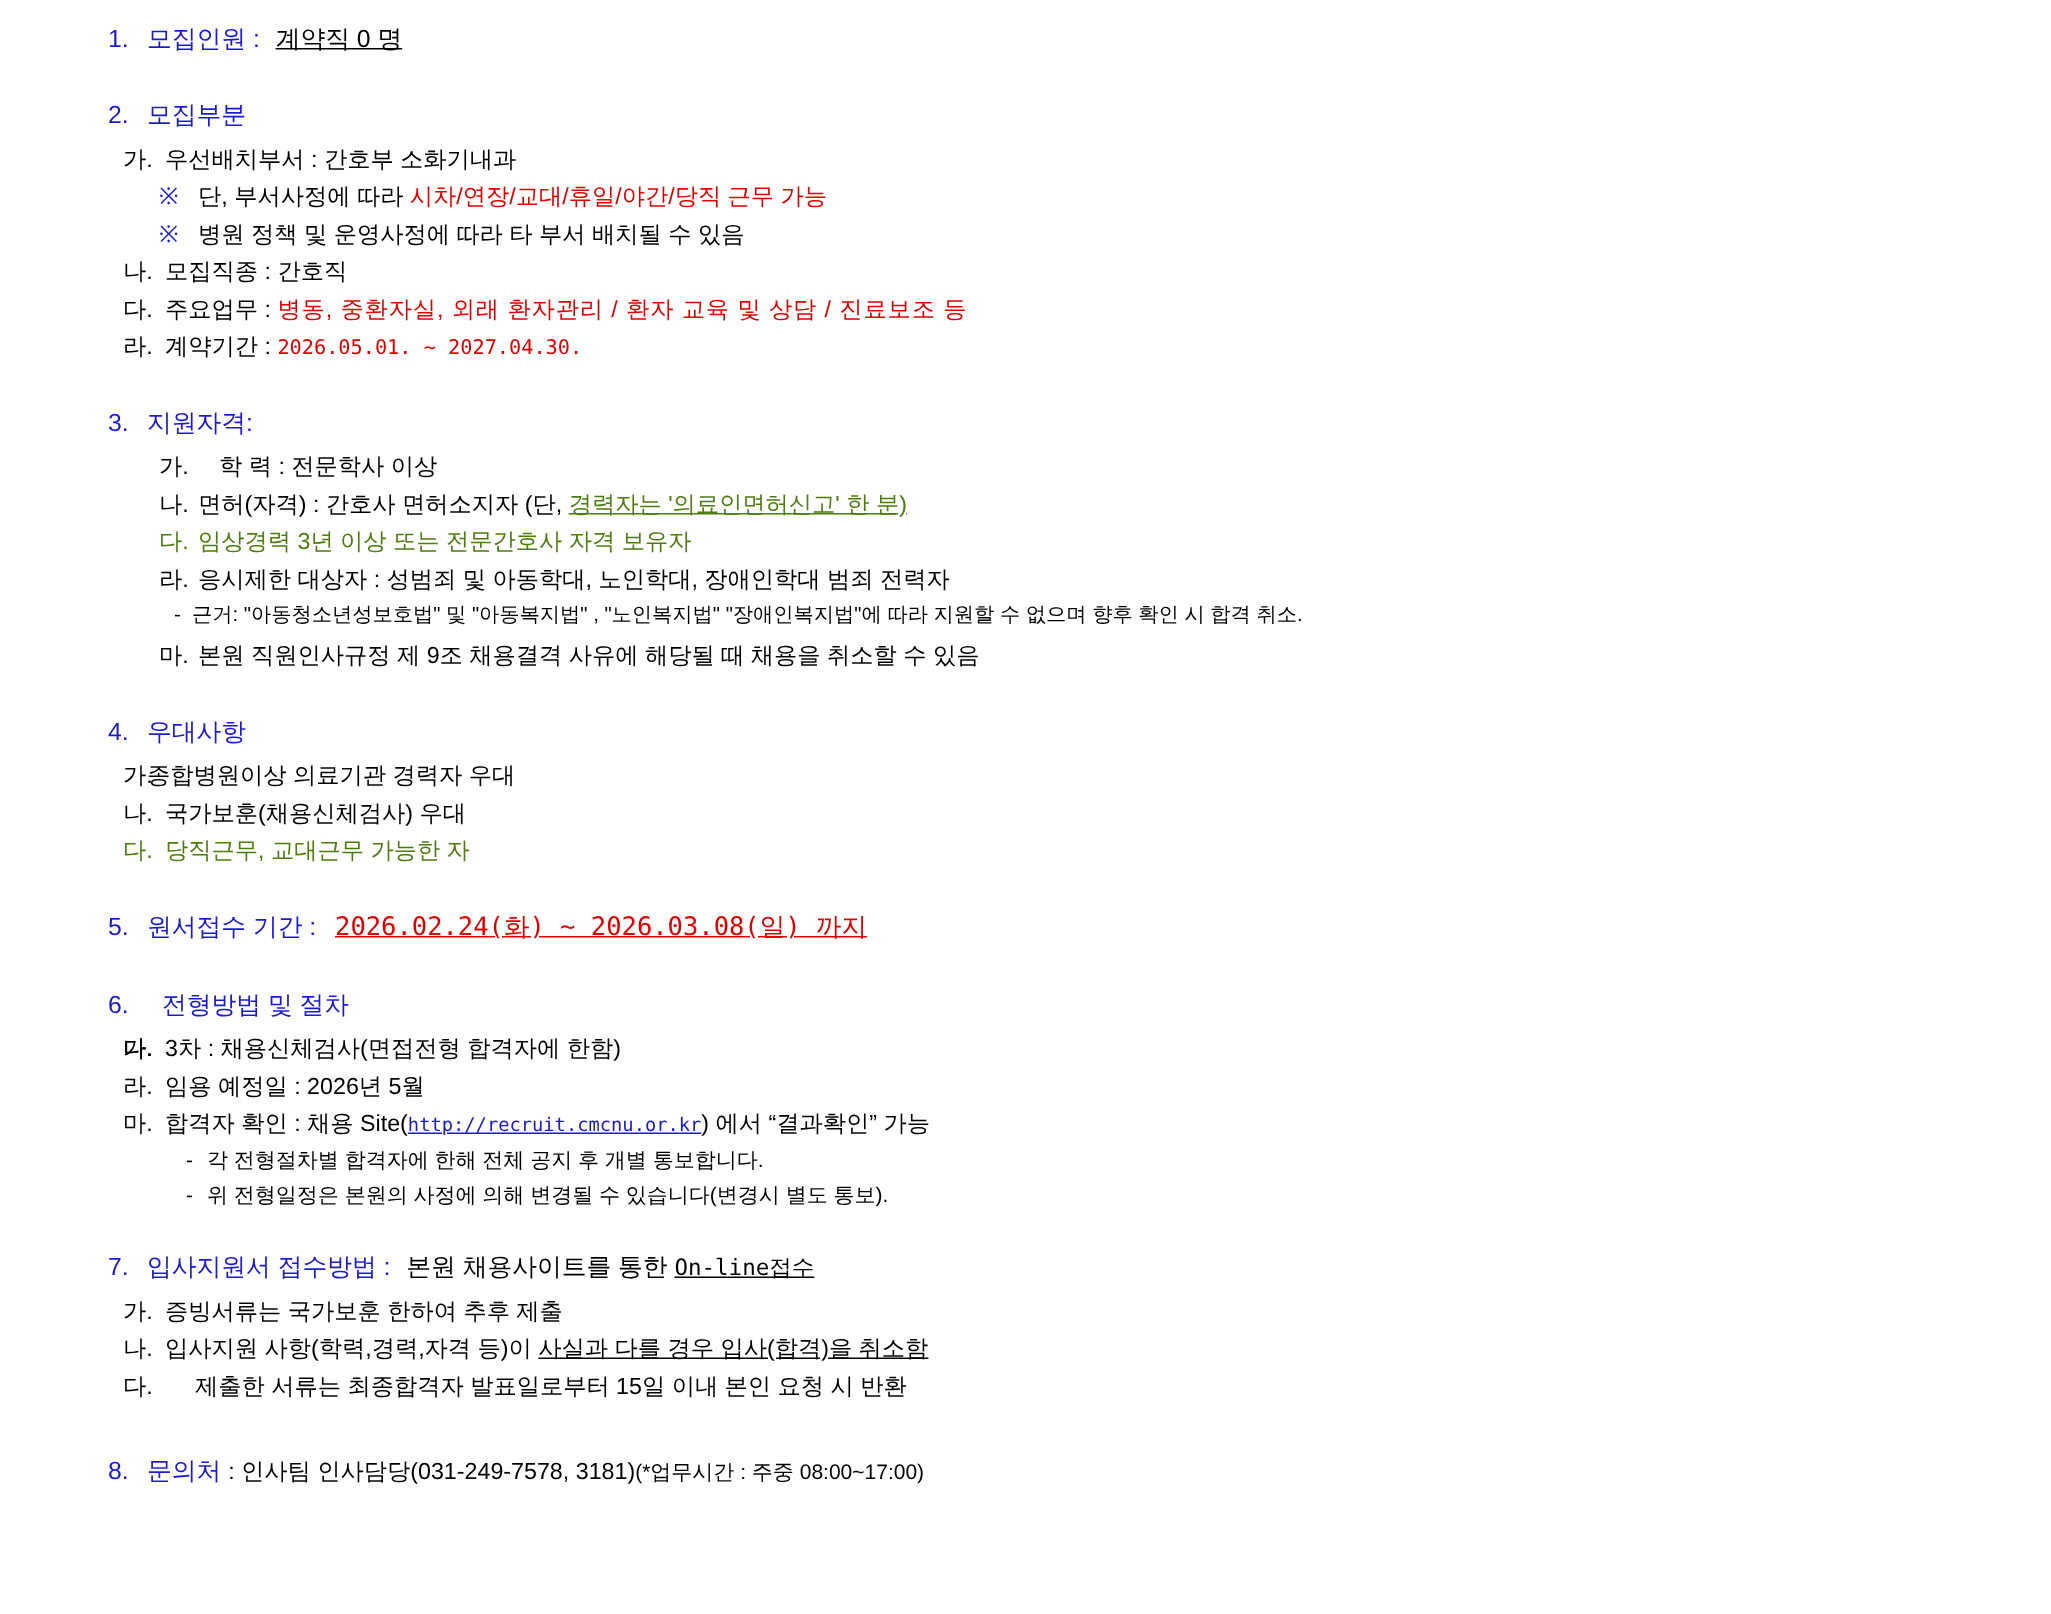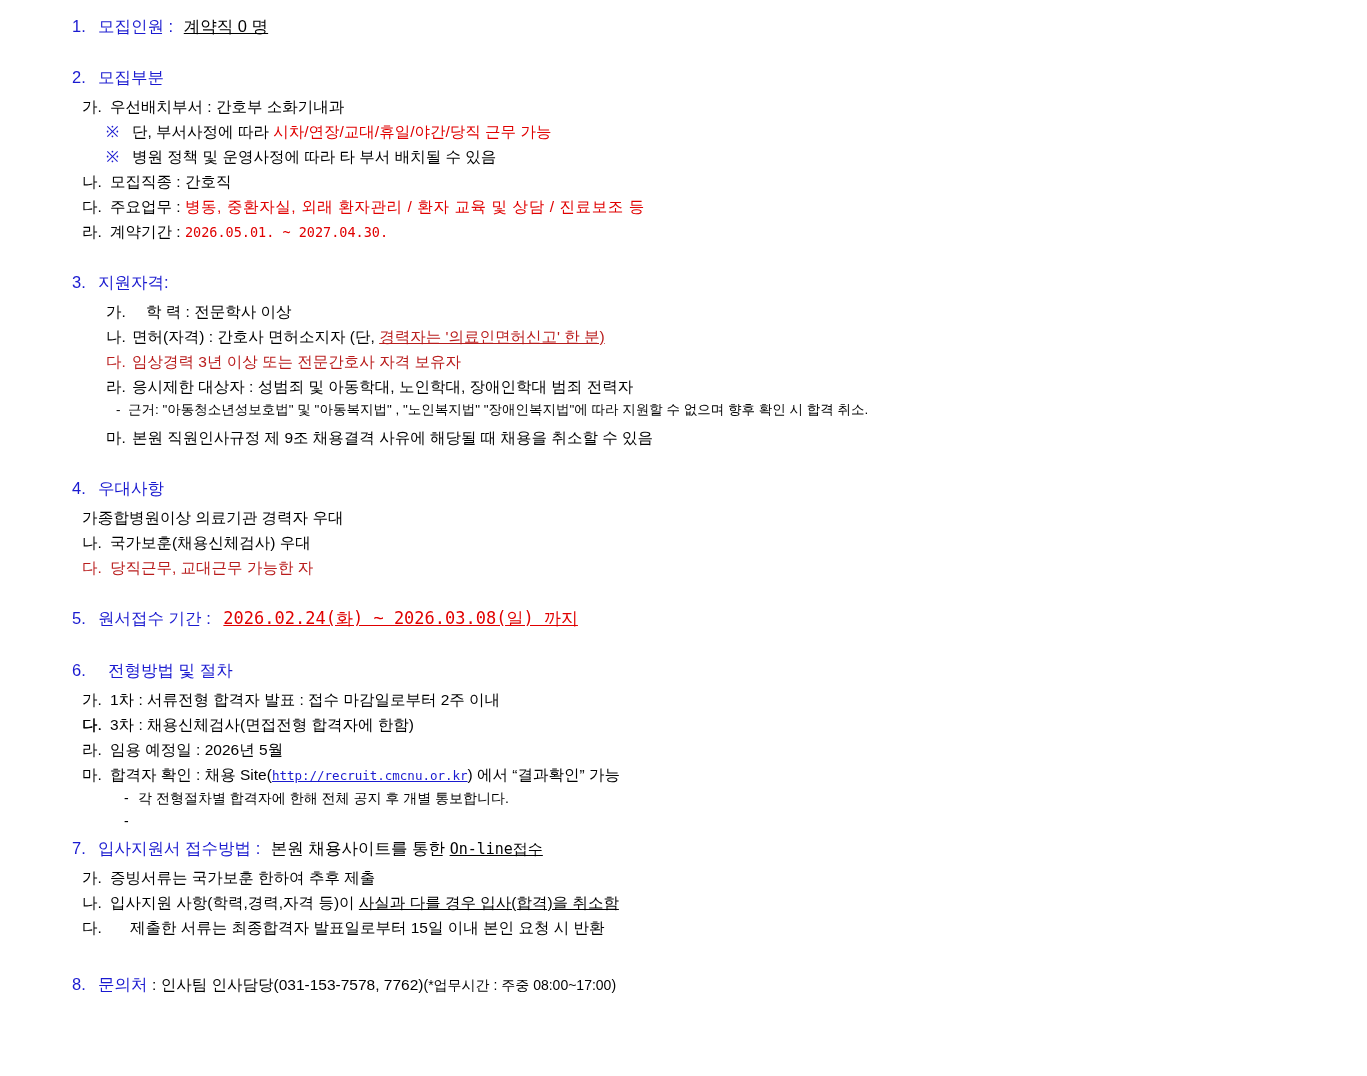--- a/index.html
+++ b/index.html
@@ -43,21 +43,21 @@
     padding-left: 86px;
   }
   .line.sub3 {
     padding-left: 96px;
     font-size: 13.5px;
   }
   .line.sub4 {
     padding-left: 104px;
     font-size: 14px;
   }
-  .blue { color: #b91c1c; }
+  .blue { color: #4d7c0f; }
   .red  { color: #e00000; }
   .black { color: #000000; }
   .u { text-decoration: underline; }
   .mono { font-family: "DejaVu Sans Mono", monospace; font-size: 13.5px; }
   .gap-md { height: 20px; }
   .gap-lg { height: 26px; }
   .mark { color: #1a1ad0; }
   .wide-sp { letter-spacing: 0.6px; }
   .s5 {
     color: #e00000;
@@ -186,21 +186,20 @@
 
   <div class="gap-md"></div>
 
   <div class="sec">
     <div class="sec-head" style="padding-left:52px">
       <span style="position:absolute;left:52px">6.</span>
       <span style="margin-left:36px">전형방법 및 절차</span>
     </div>
     <div class="line">
       <span style="position:absolute;left:62px">가.</span>
-      <span style="margin-left:28px">1차 :  서류전형  합격자  발표 : 접수  마감일로부터  2주  이내</span>
     </div>
     <div class="line">
       <span style="position:absolute;left:62px">나.</span>
     </div>
     <div class="line">
       <span style="position:absolute;left:62px">다.</span>
       <span style="margin-left:28px">3차 :  채용신체검사(면접전형  합격자에  한함)</span>
     </div>
     <div class="line">
       <span style="position:absolute;left:62px">라.</span>
@@ -209,20 +208,21 @@
     <div class="line">
       <span style="position:absolute;left:62px">마.</span>
       <span style="margin-left:28px">합격자 확인 : 채용 Site(</span><a class="link" href="#">http://recruit.cmcnu.or.kr</a><span>) 에서  “결과확인”  가능</span>
     </div>
     <div class="line sub4">
       <span style="position:absolute;left:104px">-</span>
       <span style="margin-left:14px">각 전형절차별 합격자에 한해 전체 공지 후 개별 통보합니다.</span>
     </div>
     <div class="line sub4">
       <span style="position:absolute;left:104px">-</span>
+      <span style="margin-left:14px">위 전형일정은 본원의 사정에 의해 변경될 수 있습니다(변경시 별도 통보).</span>
     </div>
   </div>
 
   <div class="gap-md"></div>
 
   <div class="sec">
     <div class="sec-head" style="padding-left:52px">
       <span style="position:absolute;left:52px">7.</span>
       <span style="margin-left:26px">입사지원서  접수방법  :</span>
       <span class="black" style="margin-left:6px">본원  채용사이트를  통한 </span><span class="black u mono" style="font-size:15px">On-line접수</span>
@@ -242,17 +242,17 @@
       <span>제출한 서류는 최종합격자 발표일로부터 15일 이내 본인 요청 시 반환</span>
     </div>
   </div>
 
   <div class="gap-lg"></div>
 
   <div class="sec">
     <div class="sec-head" style="padding-left:52px">
       <span style="position:absolute;left:52px">8.</span>
       <span style="margin-left:26px">문의처</span>
-      <span class="black" style="font-size:15.5px"> : 인사팀 인사담당(031-153-7578, 7762)</span><span class="black" style="font-size:14px">(*업무시간 : 주중 08:00~17:00)</span>
+      <span class="black" style="font-size:15.5px"> : 인사팀 인사담당(031-249-7578, 3181)</span><span class="black" style="font-size:14px">(*업무시간 : 주중 08:00~17:00)</span>
     </div>
   </div>
 
 </div>
 
 </body></html>

